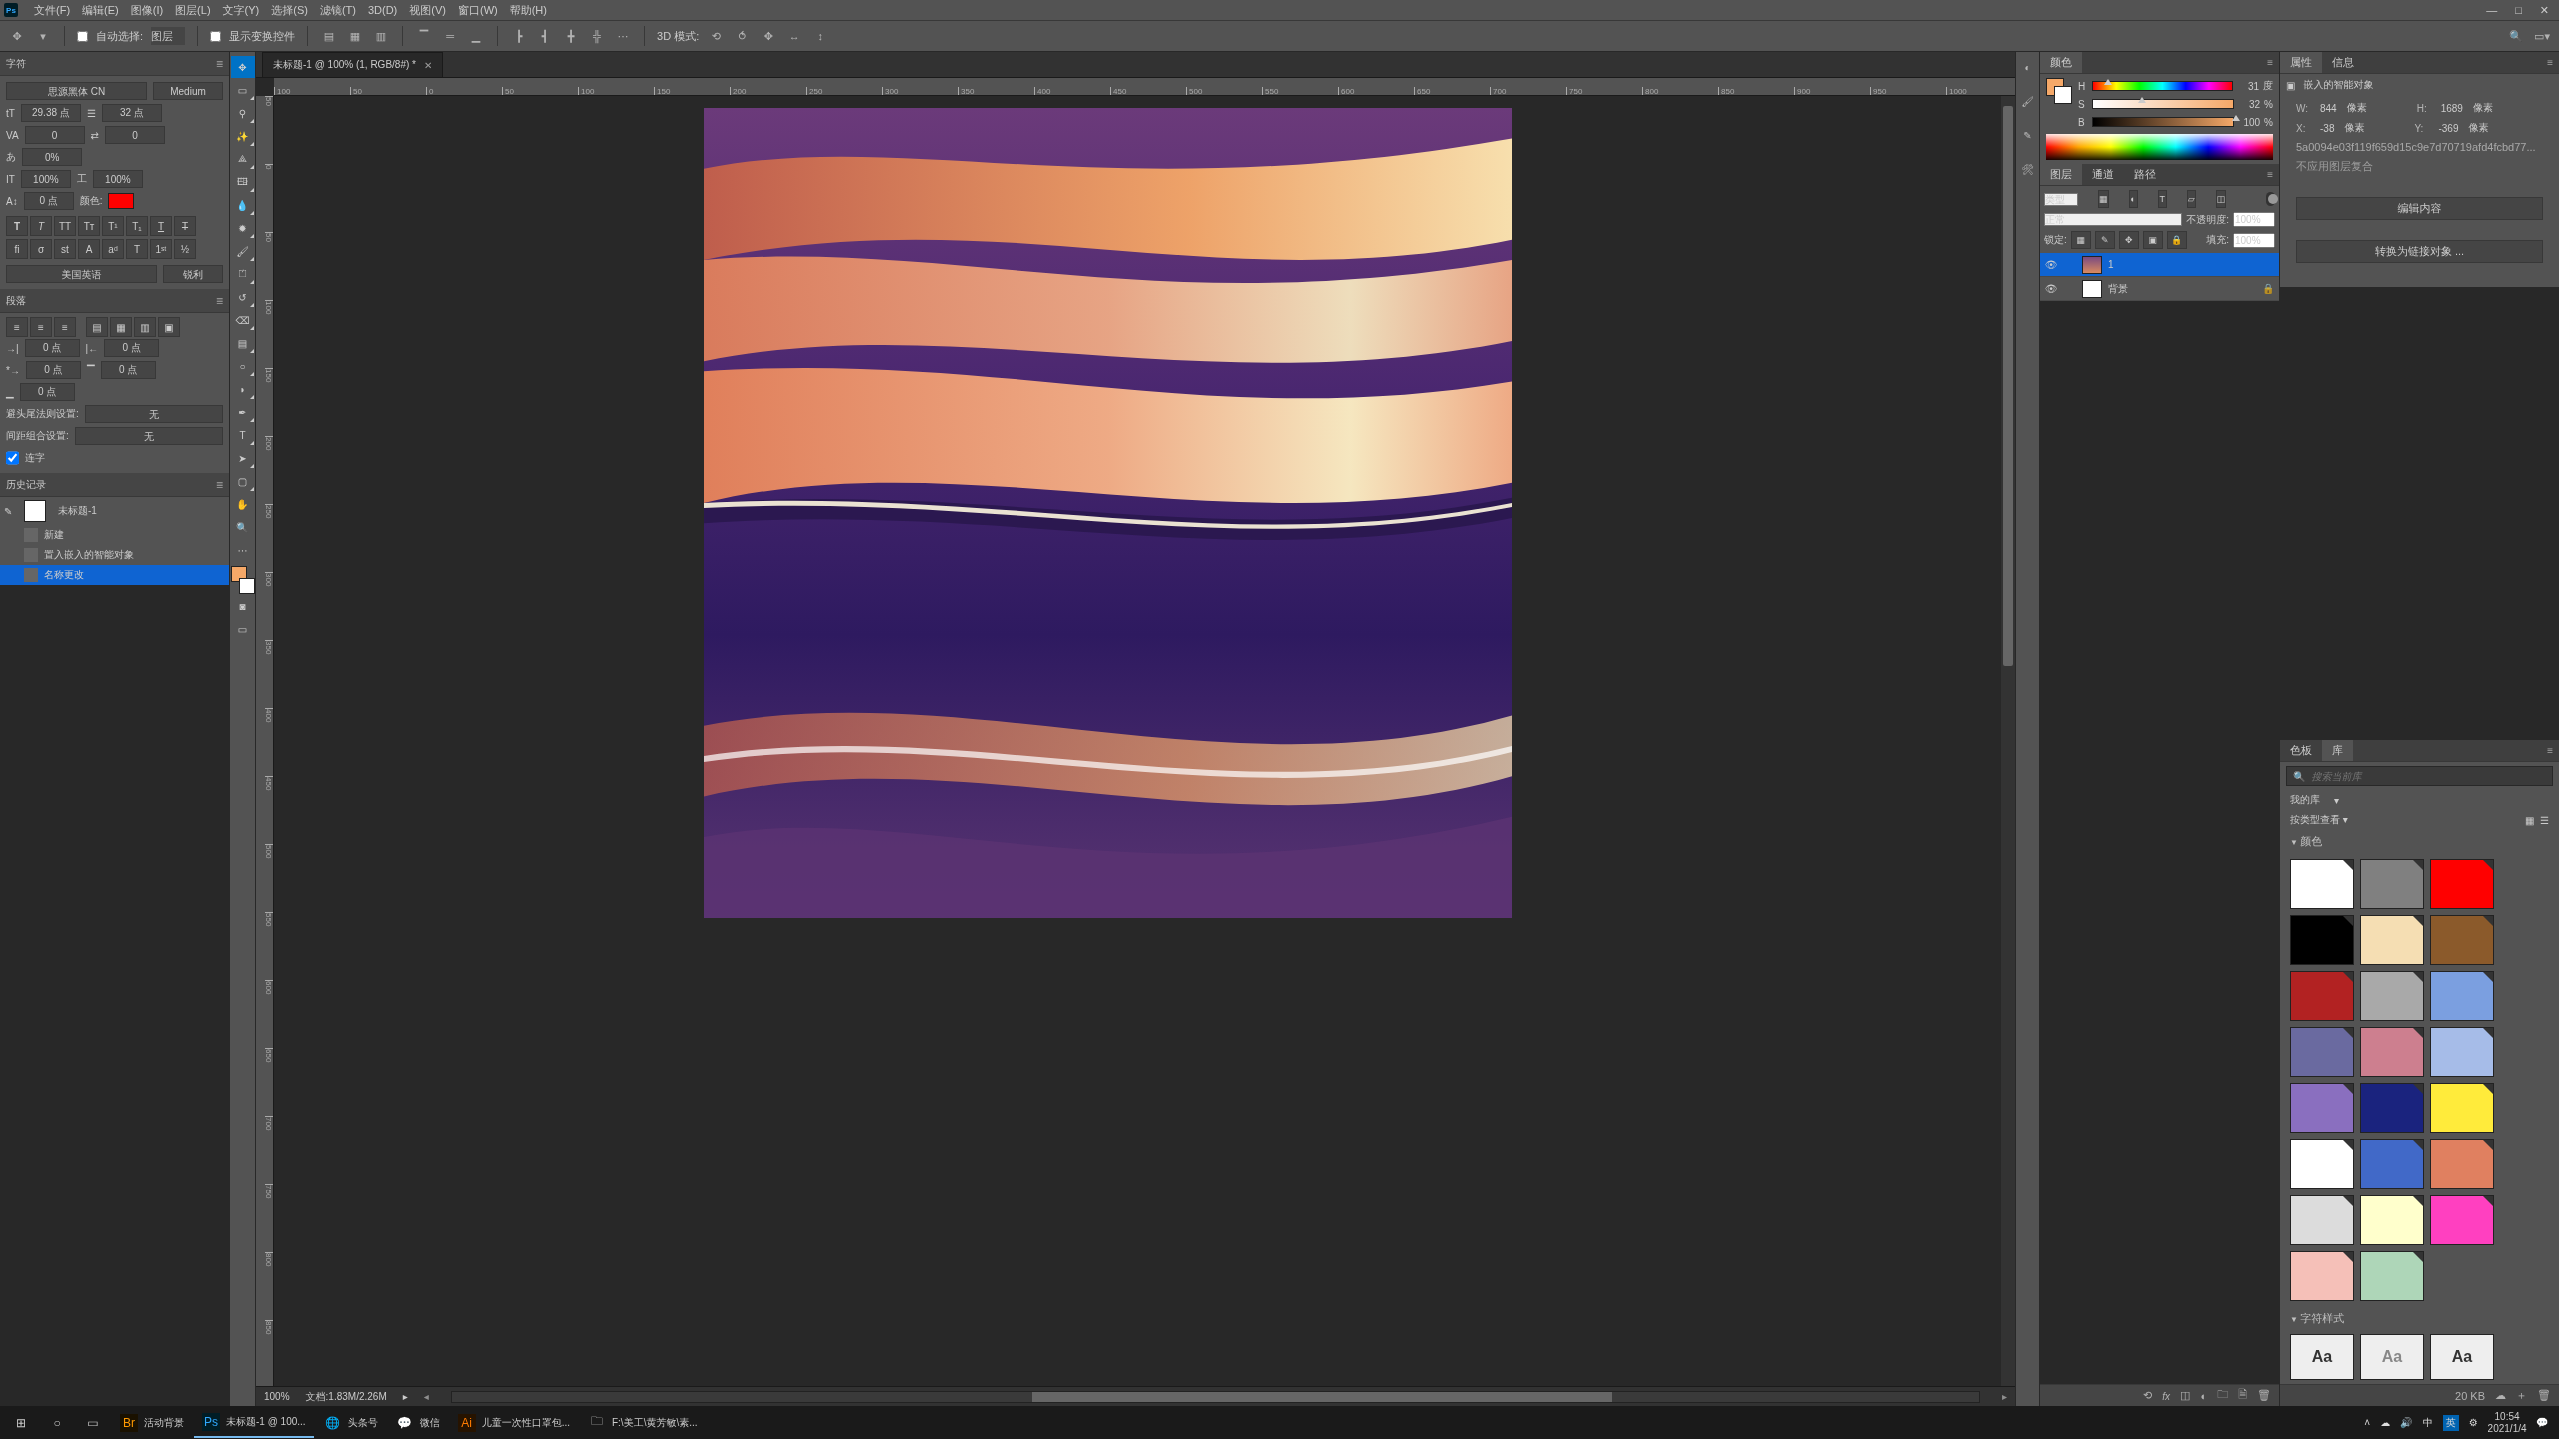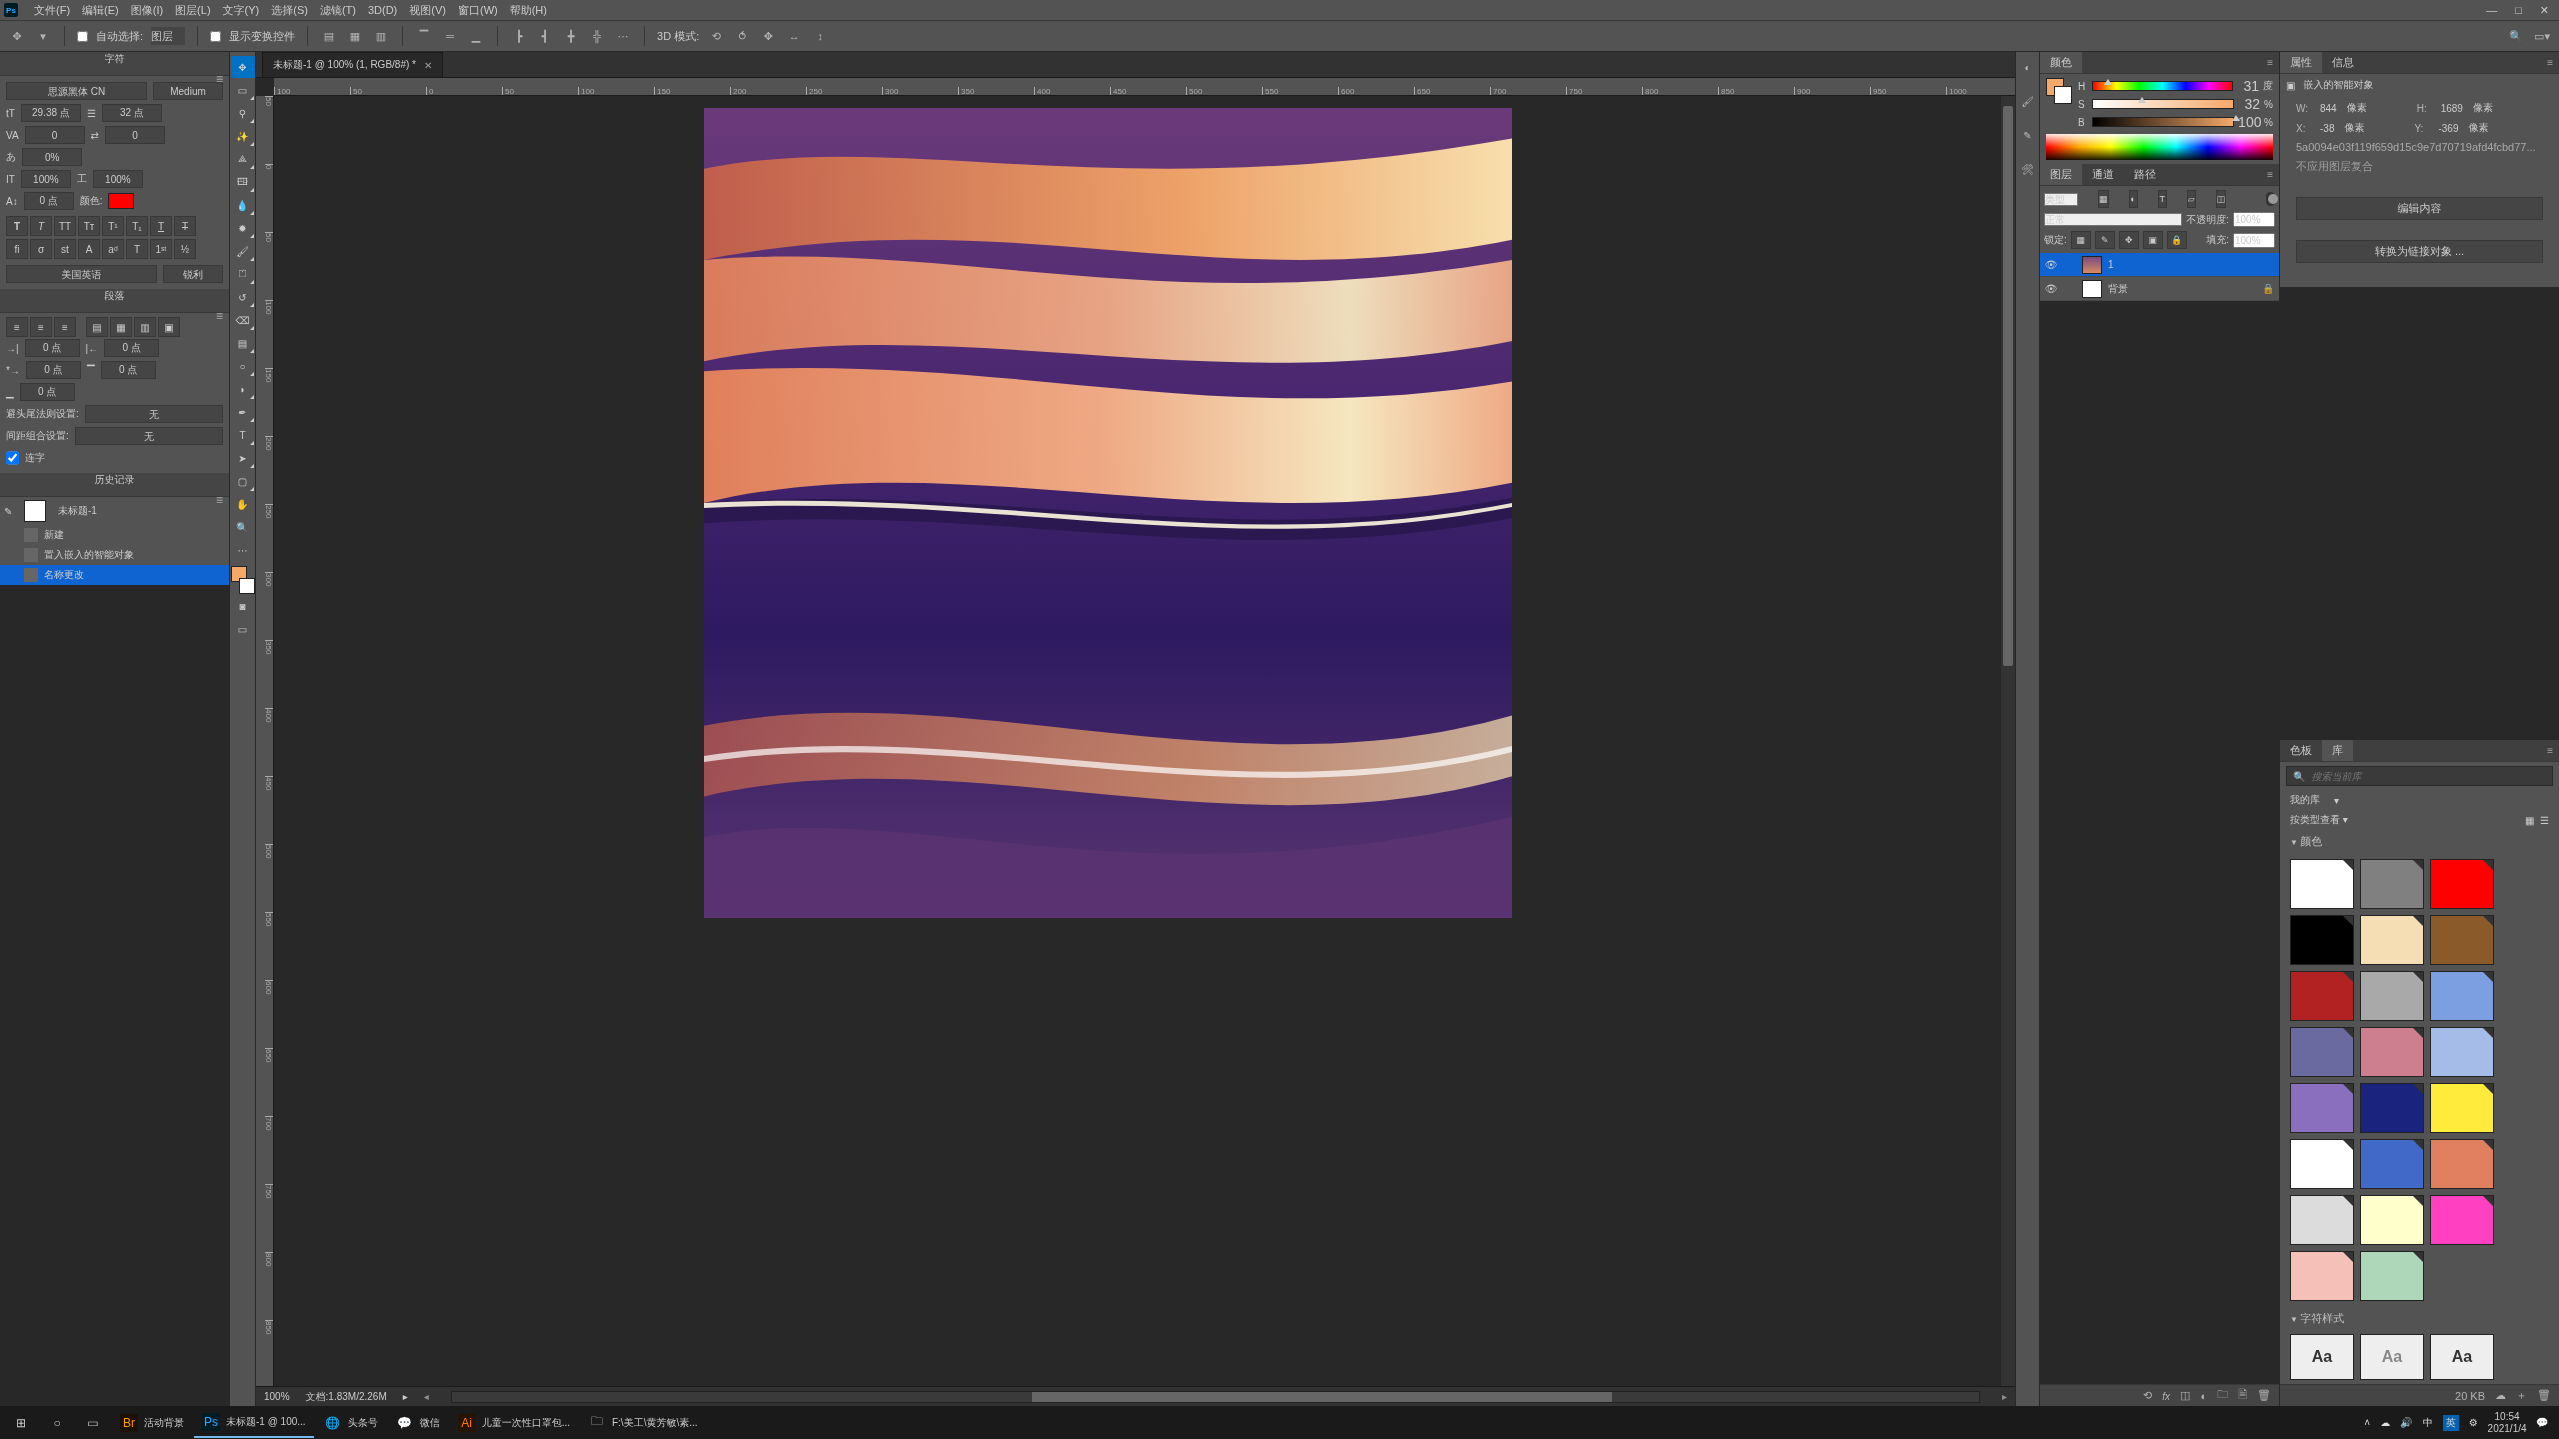--- a/index.html
+++ b/index.html
@@ -22,21 +22,21 @@
   #optionsbar label, #optionsbar span { font-size:11px; }
   #optionsbar input[type=checkbox]{ width:11px; height:11px; accent-color:#666;}
   #optionsbar .mini-icon { width:18px; height:18px; display:inline-flex; align-items:center; justify-content:center; opacity:.8;}
   #optionsbar select { background:#454545; border:none; color:#ccc; font-size:11px; height:18px;}
 
   
   #main { display:flex; height:calc(100% - 20px - 32px - 33px); }
 
   
   #leftpanels { width:230px; background:#535353; display:flex; flex-direction:column; border-right:1px solid #282828;}
-  .panel-header { height:24px; display:flex; align-items:center; padding:0 6px; background:#454545; font-size:11px; gap:6px; border-bottom:1px solid #383838;flex-direction:column;}
+  .panel-header { height:24px; display:flex; align-items:center; padding:0 6px; background:#454545; font-size:11px; gap:6px; border-bottom:1px solid #383838;}
   .panel-header .hamburger { margin-left:auto; opacity:.7; font-size:12px;}
   .panel-body { padding:4px 6px; }
   .field-row { display:flex; align-items:center; gap:6px; height:22px; }
   .field-row input, .field-row select { background:#454545; border:1px solid #383838; color:#ccc; font-size:10px; height:18px; padding:0 2px;text-align:center;}
   .mini-chip { width:20px; height:18px; background:#454545; border:1px solid #383838; display:flex; align-items:center; justify-content:center; font-size:9px;}
   .color-swatch { width:26px; height:16px; border:1px solid #222;}
   .btn-row { display:flex; gap:2px; }
   .btn-small { width:22px; height:20px; background:#454545; border:1px solid #383838; display:flex; align-items:center; justify-content:center; font-size:10px;}
   .history-item { display:flex; align-items:center; gap:6px; padding:3px 4px;}
   .history-item.active { background:#0f64d2; color:#fff;}
@@ -79,21 +79,21 @@
   #rightpanels { width:240px; background:#535353; border-left:1px solid #282828; display:flex; flex-direction:column;}
   .rp-tabs { height:22px; display:flex; align-items:center; border-bottom:1px solid #383838; background:#3f3f3f;}
   .rp-tabs .rtab { padding:0 10px; height:100%; display:flex; align-items:center; font-size:11px;}
   .rp-tabs .rtab.active { background:#535353;}
   .rp-tabs .hamburger { margin-left:auto; padding-right:6px; opacity:.7;}
   .rp-body { padding:4px 6px;}
   .hsb-row { display:flex; align-items:center; gap:4px; height:16px;}
   .hsb-row .lbl { width:10px; font-size:10px;}
   .hsb-row .track { flex:1; height:10px; position:relative; border:1px solid #222;}
   .hsb-row .track .marker { position:absolute; top:-3px; width:0; height:0; border-left:4px solid transparent; border-right:4px solid transparent; border-bottom:6px solid #ccc;}
-  .hsb-row .val { width:22px; text-align:right; font-size:14px;}
+  .hsb-row .val { width:22px; text-align:right; font-size:10px;}
   #spectrum { height:26px; margin-top:4px; background:
     linear-gradient(to bottom, rgba(255,255,255,.9), transparent 50%, rgba(0,0,0,.9)),
     linear-gradient(to right, red,orange,yellow,lime,cyan,blue,magenta,red);
   }
   .layer-row { display:flex; align-items:center; gap:6px; height:24px; padding:0 4px; border-bottom:1px solid #494949;}
   .layer-row.sel { background:#0f64d2;}
   .layer-row .eye { width:14px; text-align:center;}
   .layer-row .lthumb { width:20px; height:18px; background:#888; border:1px solid #222;}
   .layer-row .lock-icon { margin-left:auto; opacity:.7;}
   .panel-footer { height:22px; display:flex; align-items:center; justify-content:flex-end; gap:10px; padding:0 8px; border-top:1px solid #383838; background:#454545;}

